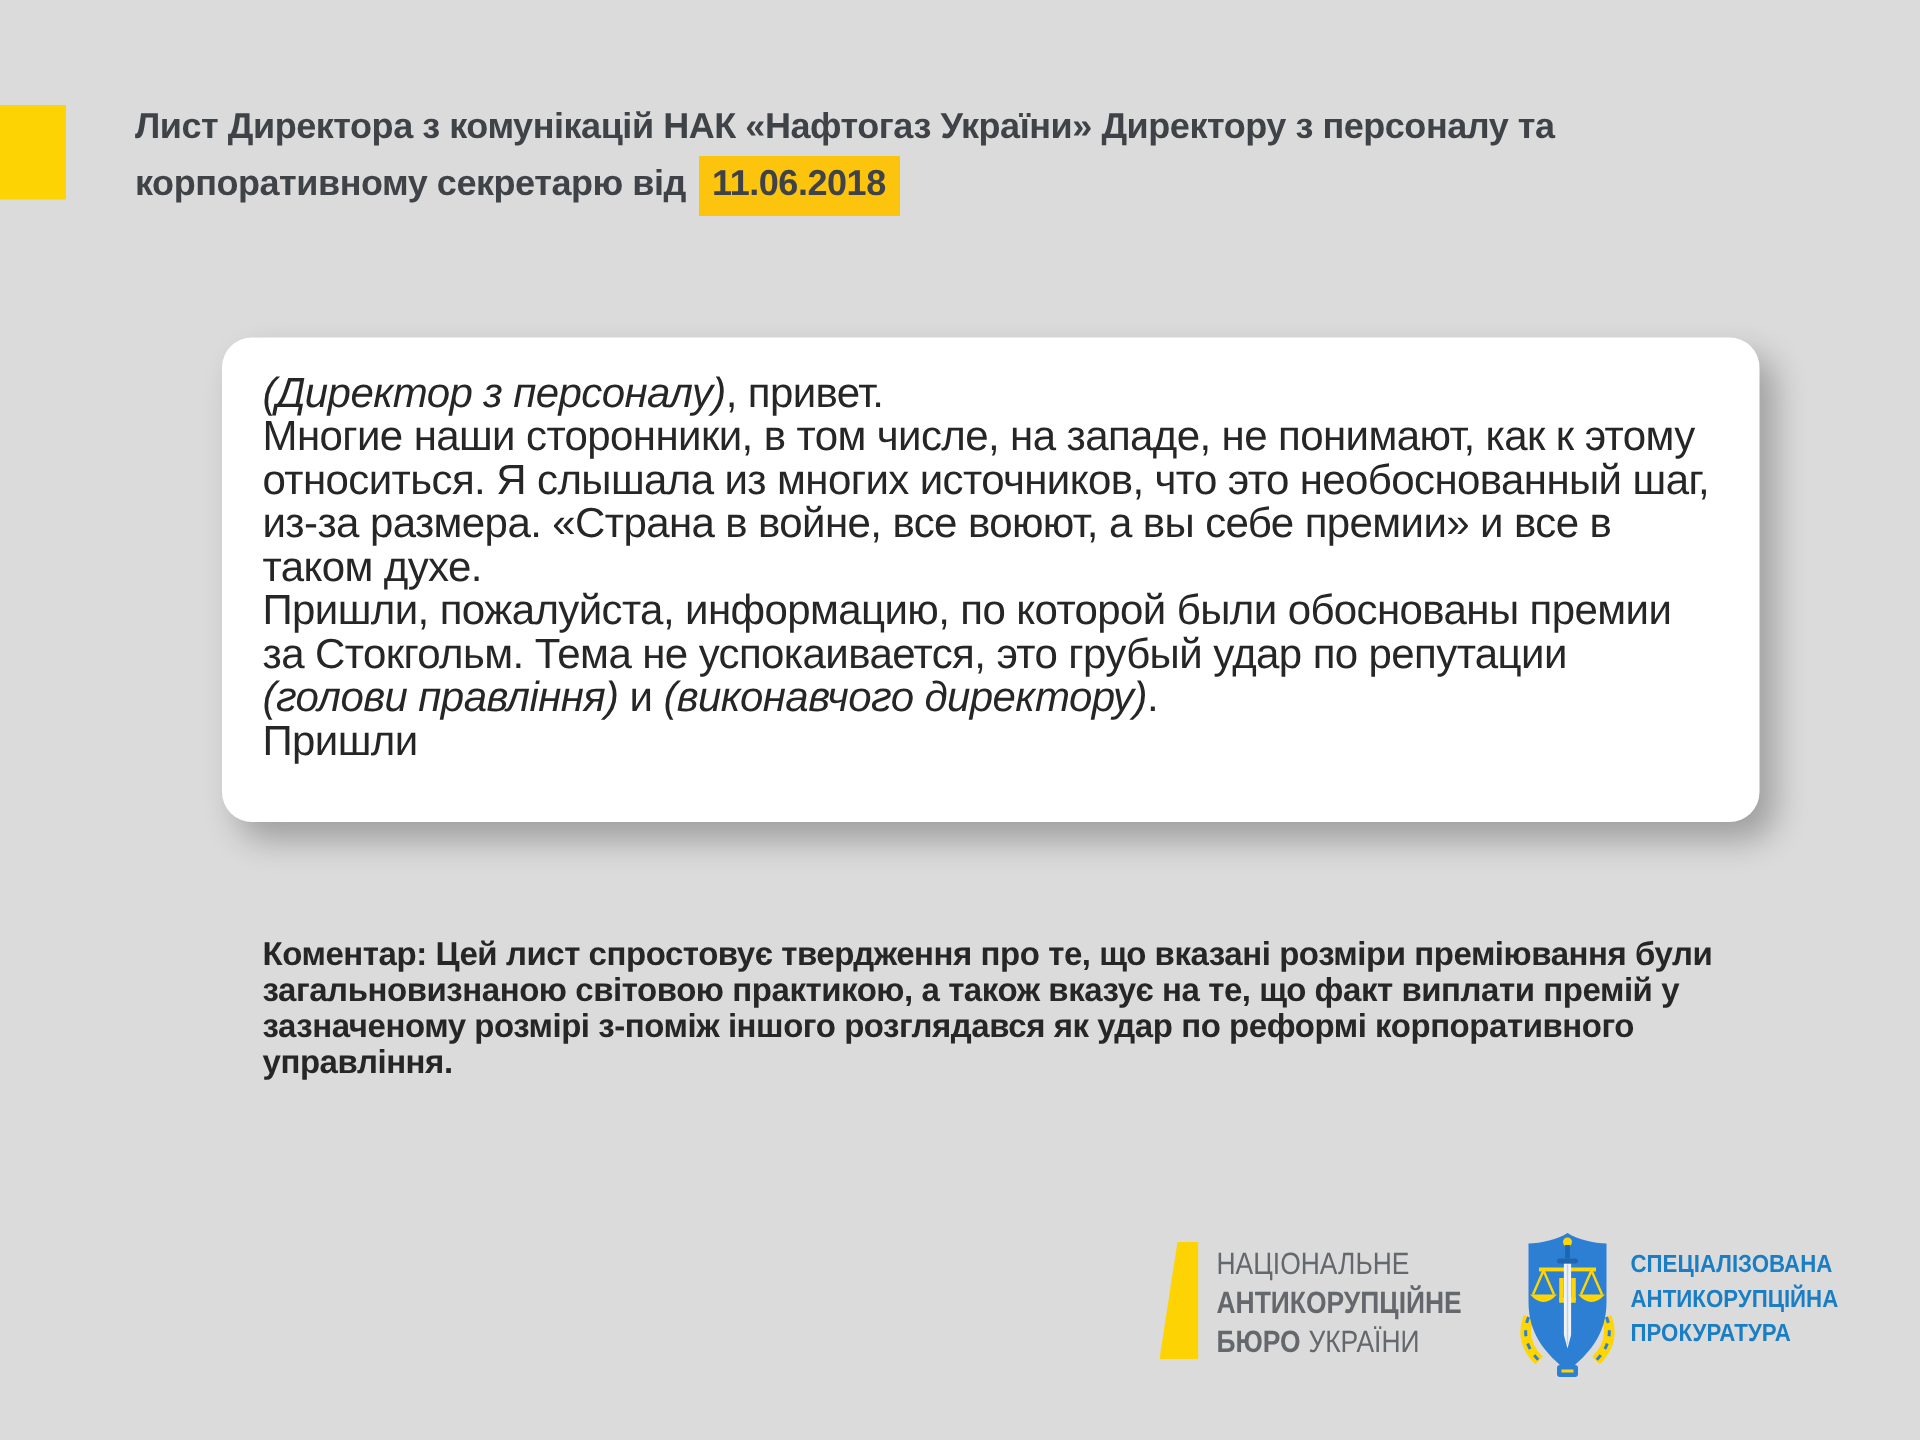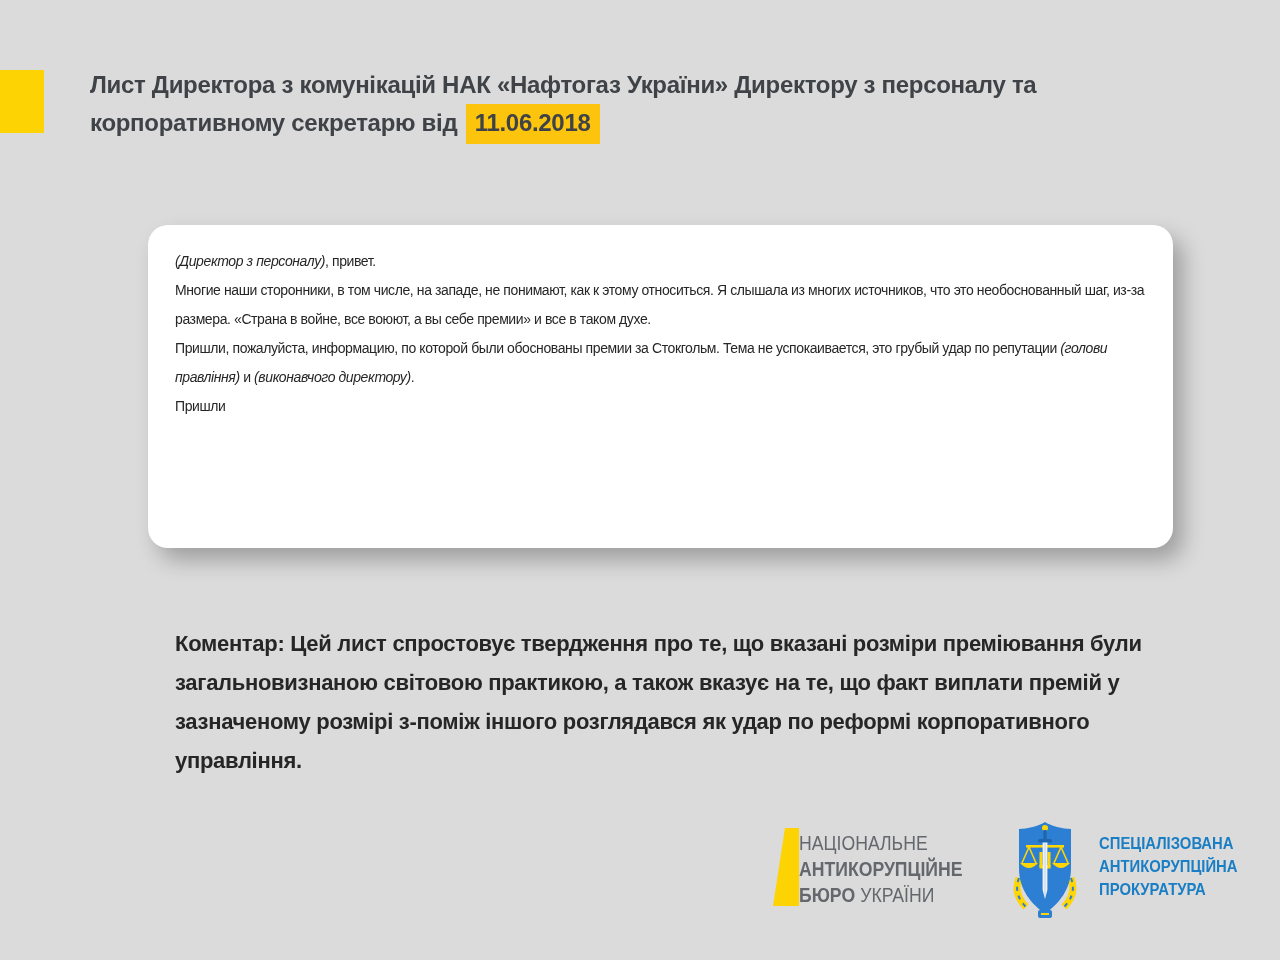--- a/index.html
+++ b/index.html
@@ -49,48 +49,49 @@
     width: 1025px;
     height: 323px;
     background: #ffffff;
     border-radius: 20px;
     box-shadow: 10px 12px 22px rgba(0,0,0,0.28);
     padding: 22px 27px;
     box-sizing: border-box;
   }
   .letter-card p {
     margin: 0;
-    font-size: 14px;
+    font-size: 28px;
     line-height: 29px;
     color: #262626;
     letter-spacing: -0.4px;
   }
   .letter-card .it {
     font-style: italic;
   }
 
   .comment-block {
     position: absolute;
     left: 175px;
     top: 624px;
     width: 1005px;
     font-size: 22px;
     font-weight: 700;
-    line-height: 39px;
+    line-height: 24px;
     color: #262626;
     letter-spacing: -0.3px;
   }
 
   
   .nabu-logo {
     position: absolute;
     left: 773px;
     top: 828px;
     display: flex;
     align-items: flex-start;
+    gap: 12px;
   }
   .nabu-mark {
     width: 26px;
     height: 78px;
     background: #fed304;
     clip-path: polygon(46% 0, 100% 0, 100% 100%, 0 100%);
     flex: none;
   }
   .nabu-text {
     transform: scaleX(0.86);
@@ -104,21 +105,21 @@
   .nabu-text .bold { font-weight: 700; }
   .nabu-text .light { font-weight: 400; margin-left: 6px; }
 
   
   .sap-logo {
     position: absolute;
     left: 1013px;
     top: 820px;
     display: flex;
     align-items: flex-start;
-    gap: 22px;
+    gap: 10px;
   }
   .sap-emblem { flex: none; }
   .sap-text {
     transform: scaleX(0.9);
     transform-origin: left top;
     color: #1a7ec5;
     font-weight: 700;
     font-size: 16.5px;
     line-height: 23px;
     padding-top: 12px;

